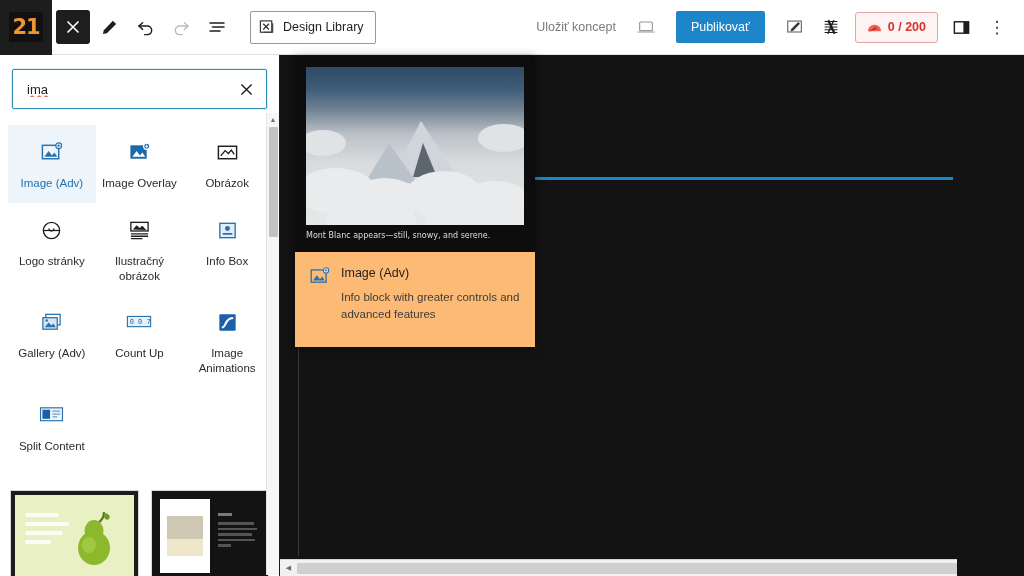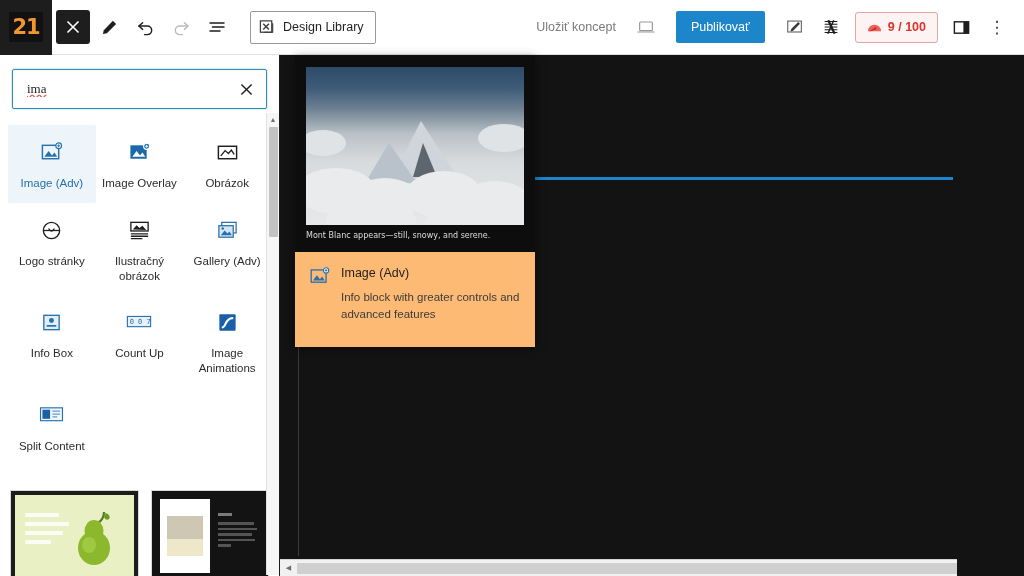--- a/index.html
+++ b/index.html
@@ -73,21 +73,21 @@
   }
   .search-wrap { padding: 14px 12px 10px 12px; }
   .search-box {
     position: relative; height: 40px; border: 1.5px solid #2e8fb5;
     border-radius: 2px; display: flex; align-items: center; background: #fff;
     box-shadow: 0 0 0 1px rgba(46,143,181,.15);
   }
   .search-box input {
     border: none; outline: none; flex: 1; height: 100%;
     padding: 0 34px 0 14px; font-size: 13px; color: #1e1e1e;
-    font-family: Liberation Serif, serif; background: transparent;
+    font-family: Liberation Sans, sans-serif; background: transparent;
     text-decoration: underline wavy #e05c5c; text-decoration-skip-ink: none;
   }
   .search-clear {
     position: absolute; right: 9px; top: 50%; transform: translateY(-50%);
     width: 22px; height: 22px; display: flex; align-items: center; justify-content: center;
     cursor: pointer; color: #1e1e1e; font-size: 15px;
   }
 
   .blocks-scroll {
     flex: 1; position: relative; overflow: hidden;
@@ -319,21 +319,21 @@
         </span>
       </div>
 
       <div class="seo-badge">
         <span>
           <svg width="15" height="13" viewBox="0 0 16 14">
             <path d="M1 11 A7 7 0 0 1 15 11 Z" fill="#e8463c" opacity="0.85"></path>
             <path d="M2 11.5 L9 6.5 L10.5 8.5 Z" fill="#c42a21"></path>
           </svg>
         </span>
-        <span>9 / 100</span>
+        <span>0 / 200</span>
       </div>
 
       <div class="icon-btn" title="settings">
         <span>
           <svg width="19" height="19" viewBox="0 0 20 20">
             <rect x="2.5" y="4" width="15" height="12" fill="none" stroke="#1e1e1e" stroke-width="1.5"></rect>
             <rect x="12" y="4" width="5.5" height="12" fill="#1e1e1e"></rect>
           </svg>
         </span>
       </div>
@@ -432,38 +432,38 @@
               <path d="M5 11 L9 6.5 L12 9.5 L15 7 L19 11.5 Z" fill="#1e1e1e"></path>
               <path d="M3 15.5 H21 M3 18 H21 M3 20.5 H15" stroke="#1e1e1e" stroke-width="1.4"></path>
             </svg>
           </span>
           <span class="bi-label">Ilustračný obrázok</span>
         </div>
 
         <div class="block-item">
           <span class="bi-icon">
             <svg width="23" height="23" viewBox="0 0 24 24">
+              <rect x="4" y="4.5" width="16" height="15" fill="#e3eef8" stroke="#2771ad" stroke-width="1.4"></rect>
+              <circle cx="12" cy="10" r="2.6" fill="#2771ad"></circle>
+              <path d="M7 15.5 H17" stroke="#2771ad" stroke-width="1.8"></path>
+            </svg>
+          </span>
+          <span class="bi-label">Info Box</span>
+        </div>
+
+        <div class="block-item">
+          <span class="bi-icon">
+            <svg width="23" height="23" viewBox="0 0 24 24">
               <rect x="6" y="3.5" width="15" height="11" fill="none" stroke="#2771ad" stroke-width="1.3"></rect>
               <rect x="3" y="7" width="15" height="12" fill="#d5e6f4" stroke="#2771ad" stroke-width="1.3"></rect>
               <path d="M5 17 L9 12 L12 15 L14 13 L16.5 17 Z" fill="#2771ad"></path>
               <circle cx="7" cy="10" r="1.3" fill="#2771ad"></circle>
             </svg>
           </span>
           <span class="bi-label">Gallery (Adv)</span>
-        </div>
-
-        <div class="block-item">
-          <span class="bi-icon">
-            <svg width="23" height="23" viewBox="0 0 24 24">
-              <rect x="4" y="4.5" width="16" height="15" fill="#e3eef8" stroke="#2771ad" stroke-width="1.4"></rect>
-              <circle cx="12" cy="10" r="2.6" fill="#2771ad"></circle>
-              <path d="M7 15.5 H17" stroke="#2771ad" stroke-width="1.8"></path>
-            </svg>
-          </span>
-          <span class="bi-label">Info Box</span>
         </div>
 
         <div class="block-item">
           <span class="bi-icon">
             <svg width="26" height="22" viewBox="0 0 28 22">
               <rect x="1.5" y="5" width="25" height="11" fill="#e7f1fa" stroke="#2771ad" stroke-width="1.2"></rect>
               <text x="4" y="13.5" font-size="7.5" fill="#2771ad" font-family="DejaVu Sans Mono, monospace">0 0 7</text>
             </svg>
           </span>
           <span class="bi-label">Count Up</span>

